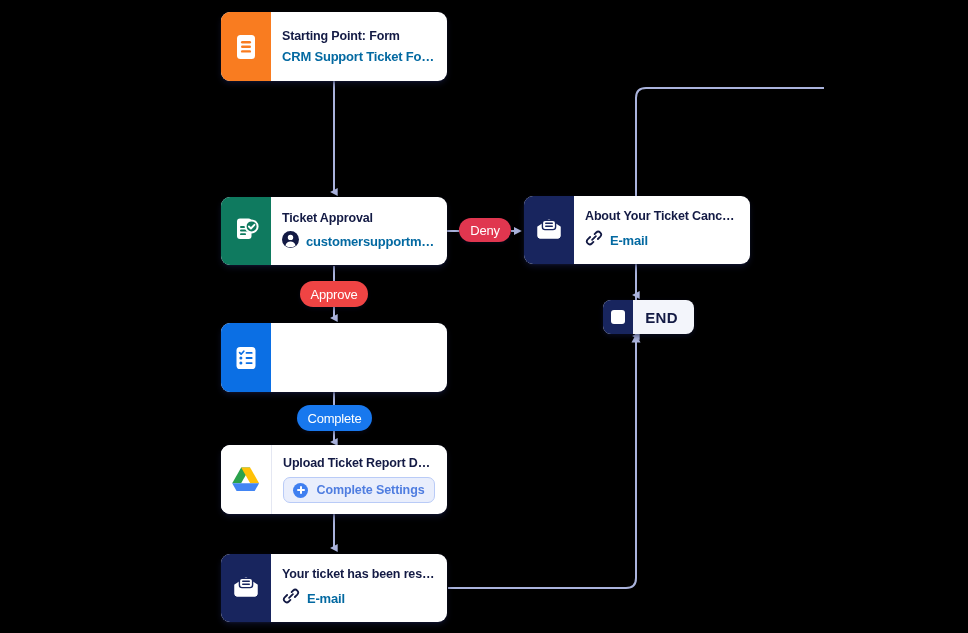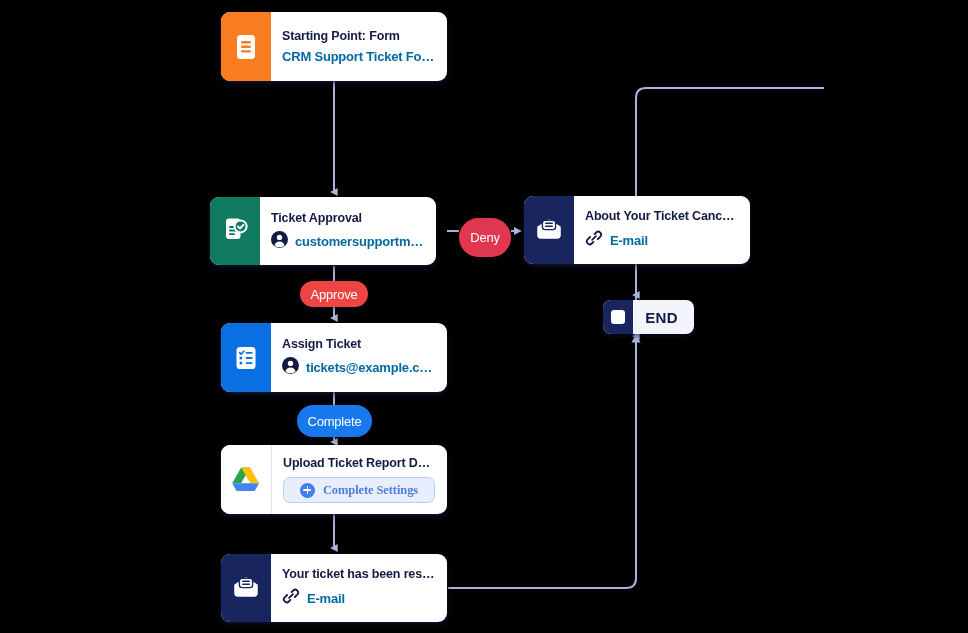--- a/index.html
+++ b/index.html
@@ -142,21 +142,20 @@
     display: flex;
     align-items: center;
     justify-content: center;
     gap: 8px;
     background: #e9eefc;
     border: 1.5px solid #b9cbf7;
     border-radius: 7px;
     height: 24px;
     padding: 0 10px;
     margin-top: 1px;
-    font-family: Liberation Serif, serif;
   }
   .settings-btn .plus-circle {
     width: 15px;
     height: 15px;
     border-radius: 50%;
     background: #3f7ff0;
     position: relative;
     flex: 0 0 15px;
   }
   .settings-btn .plus-circle:before,
@@ -228,21 +227,21 @@
       </svg>
     </div>
     <div class="node-body">
       <div class="node-title">Starting Point: Form</div>
       <div class="sub-row">
         <div class="node-sub">CRM Support Ticket Form</div>
       </div>
     </div>
   </div>
 
-  <div class="node" style="left:210px; top:197px; width:226px; height:68px;">
+  <div class="node" style="left:221px; top:197px; width:226px; height:68px;">
     <div class="node-icon ic-green">
       <svg width="28" height="28" viewBox="0 0 28 28">
         <path d="M5 4.5a3 3 0 0 1 3-3h8.5a3 3 0 0 1 3 3V19a3 3 0 0 1-3 3H8a3 3 0 0 1-3-3z" fill="#ffffff"></path>
         <rect x="8" y="9" width="7" height="1.9" rx=".95" fill="#0f7a5f"></rect>
         <rect x="8" y="12.6" width="9" height="1.9" rx=".95" fill="#0f7a5f"></rect>
         <rect x="8" y="16.2" width="6" height="1.9" rx=".95" fill="#0f7a5f"></rect>
         <circle cx="19.6" cy="9.4" r="6" fill="#0f7a5f" stroke="#ffffff" stroke-width="2"></circle>
         <path d="M16.9 9.5l2 2 3.5-3.7" stroke="#ffffff" stroke-width="1.9" fill="none" stroke-linecap="round" stroke-linejoin="round"></path>
       </svg>
     </div>
@@ -293,33 +292,20 @@
       <svg width="28" height="28" viewBox="0 0 28 28">
         <rect x="4.5" y="3" width="19" height="22" rx="3.6" fill="#ffffff"></rect>
         <path d="M7.6 8.7l1.5 1.5 2.7-3" stroke="#0b6fe4" stroke-width="1.7" fill="none" stroke-linecap="round" stroke-linejoin="round"></path>
         <rect x="13.6" y="8" width="7" height="1.8" rx=".9" fill="#0b6fe4"></rect>
         <circle cx="8.9" cy="14" r="1.5" fill="#0b6fe4"></circle>
         <rect x="13.6" y="13.1" width="7" height="1.8" rx=".9" fill="#0b6fe4"></rect>
         <circle cx="8.9" cy="19.1" r="1.5" fill="#0b6fe4"></circle>
         <rect x="13.6" y="18.2" width="7" height="1.8" rx=".9" fill="#0b6fe4"></rect>
       </svg>
     </div>
-    <div class="node-body">
-      <div class="node-title">Assign Ticket</div>
-      <div class="sub-row">
-        <span>
-          <svg width="17" height="17" viewBox="0 0 17 17">
-            <circle cx="8.5" cy="8.5" r="8.5" fill="#131a44"></circle>
-            <circle cx="8.5" cy="6.4" r="2.7" fill="#ffffff"></circle>
-            <path d="M3.4 14.4c.7-2.6 2.7-4 5.1-4s4.4 1.4 5.1 4a8.5 8.5 0 0 1-10.2 0z" fill="#ffffff"></path>
-          </svg>
-        </span>
-        <div class="node-sub">tickets@example.com</div>
-      </div>
-    </div>
   </div>
 
   <div class="node" style="left:221px; top:445px; width:226px; height:69px;">
     <div class="node-icon ic-white">
       <svg width="30" height="27" viewBox="0 0 30 27">
         <path d="M10.2 1.6 1.2 17.2h8.9l9-15.6z" fill="#2ba24c"></path>
         <path d="M19.1 1.6h-8.9l9 15.6h8.9z" fill="#ffc107"></path>
         <path d="M1.2 17.2 5.6 25h18.1l4.4-7.8z" fill="#4285f4"></path>
         <path d="M10.2 1.6 5.6 9.5l4.5 7.7h9z" fill="#ffffff" opacity="0"></path>
       </svg>
@@ -357,25 +343,25 @@
         </span>
         <div class="node-sub">E-mail</div>
       </div>
     </div>
   </div>
 
   <div class="pill pill-approve" style="left:300px; top:281px; width:68px; height:26px;">
     <span>Approve</span>
   </div>
 
-  <div class="pill pill-complete" style="left:297px; top:405px; width:75px; height:32px;">
+  <div class="pill pill-complete" style="left:297px; top:405px; width:75px; height:26px;">
     <span>Complete</span>
   </div>
 
-  <div class="pill pill-deny" style="left:459px; top:218px; width:52px; height:39px;">
+  <div class="pill pill-deny" style="left:459px; top:218px; width:52px; height:24px;">
     <span>Deny</span>
   </div>
 
   <div class="end-badge" style="left:603px; top:300px; width:91px; height:34px;">
     <div class="end-icon">
       <span class="end-stop"></span>
     </div>
     <div class="end-label">END</div>
   </div>
 

